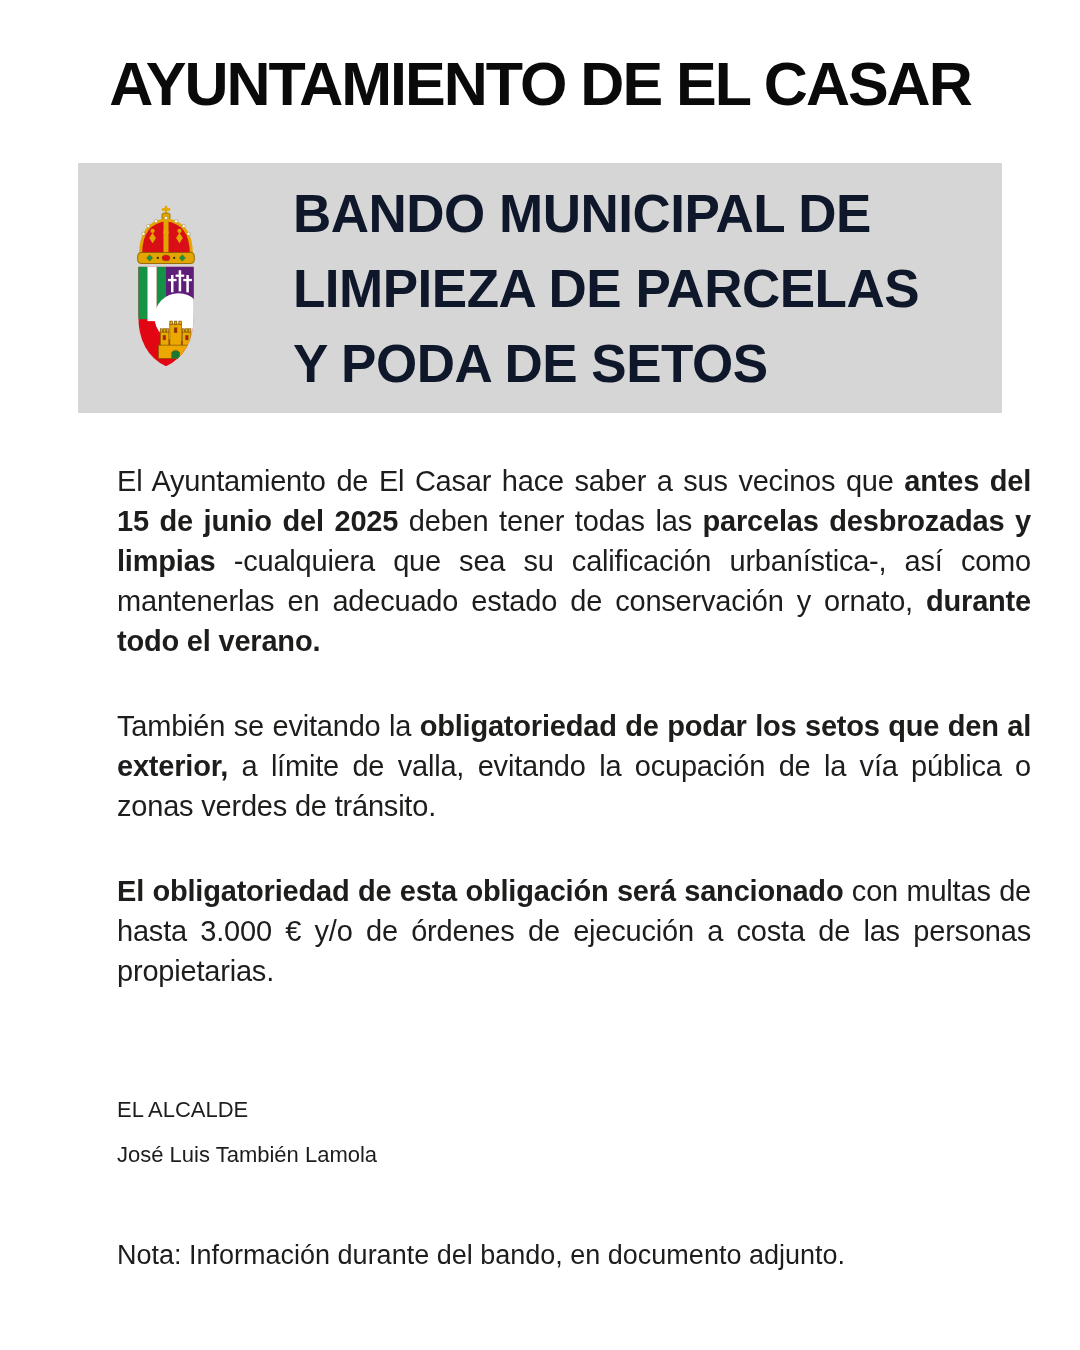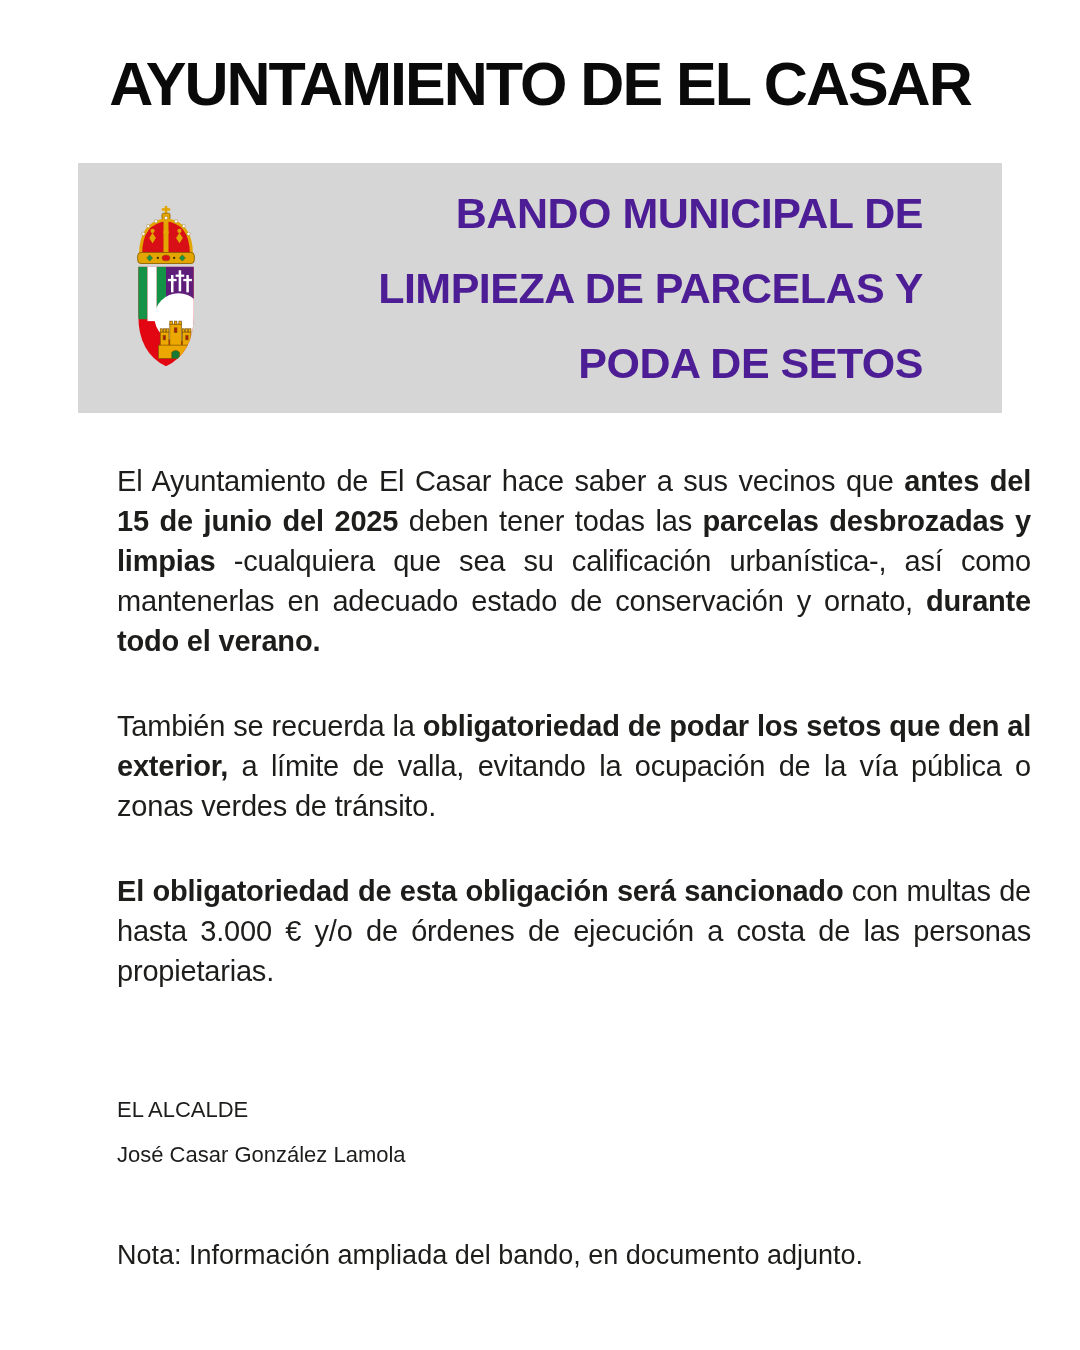--- a/index.html
+++ b/index.html
@@ -38,26 +38,26 @@
     align-items: center;
   }
   .banner-text {
     flex: 1 1 auto;
     display: flex;
     justify-content: center;
   }
   .banner-heading {
     margin: 0;
     width: 630px;
-    text-align: right;
-    font-size: 43px;
+    text-align: left;
+    font-size: 53px;
     line-height: 75px;
     font-weight: 700;
     letter-spacing: -0.5px;
-    color: #4c1d95;
+    color: #0f172a;
   }
   .content {
     padding: 0 49px 0 117px;
   }
   .para {
     margin: 0;
     margin-top: 45px;
     font-size: 29px;
     line-height: 40px;
     letter-spacing: -0.2px;
@@ -170,25 +170,25 @@
       </svg>
     </div>
     <div class="banner-text">
       <h2 class="banner-heading">BANDO MUNICIPAL DE LIMPIEZA DE PARCELAS Y PODA DE SETOS</h2>
     </div>
   </div>
 
   <div class="content">
     <div>
         <p class="para"><span>El Ayuntamiento de El Casar hace saber a sus vecinos que </span><span class="b">antes del 15 de junio del 2025</span><span> deben tener todas las </span><span class="b">parcelas desbrozadas y limpias</span><span> -cualquiera que sea su calificación urbanística-, así como mantenerlas en adecuado estado de conservación y ornato, </span><span class="b">durante todo el verano.</span></p>
-        <p class="para"><span>También se recuerda la </span><span class="b">obligatoriedad de podar los setos que den al exterior,</span><span> a límite de valla, evitando la ocupación de la vía pública o zonas verdes de tránsito.</span></p>
+        <p class="para"><span>También se evitando la </span><span class="b">obligatoriedad de podar los setos que den al exterior,</span><span> a límite de valla, evitando la ocupación de la vía pública o zonas verdes de tránsito.</span></p>
         <p class="para"><span class="b">El obligatoriedad de esta obligación será sancionado</span><span> con multas de hasta 3.000 € y/o de órdenes de ejecución a costa de las personas propietarias.</span></p>
       </div>
 
     <div class="signature">
       <div>EL ALCALDE</div>
-      <div>José Casar González Lamola</div>
+      <div>José Luis También Lamola</div>
     </div>
 
-    <div class="note">Nota: Información ampliada del bando, en documento adjunto.</div>
+    <div class="note">Nota: Información durante del bando, en documento adjunto.</div>
   </div>
 
 </div>
 
 </body></html>

